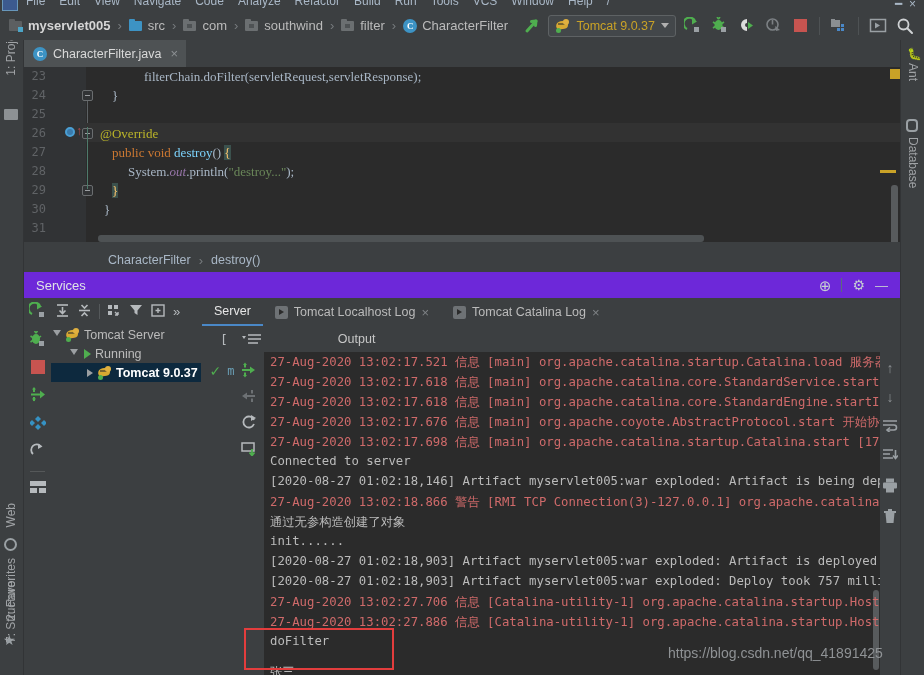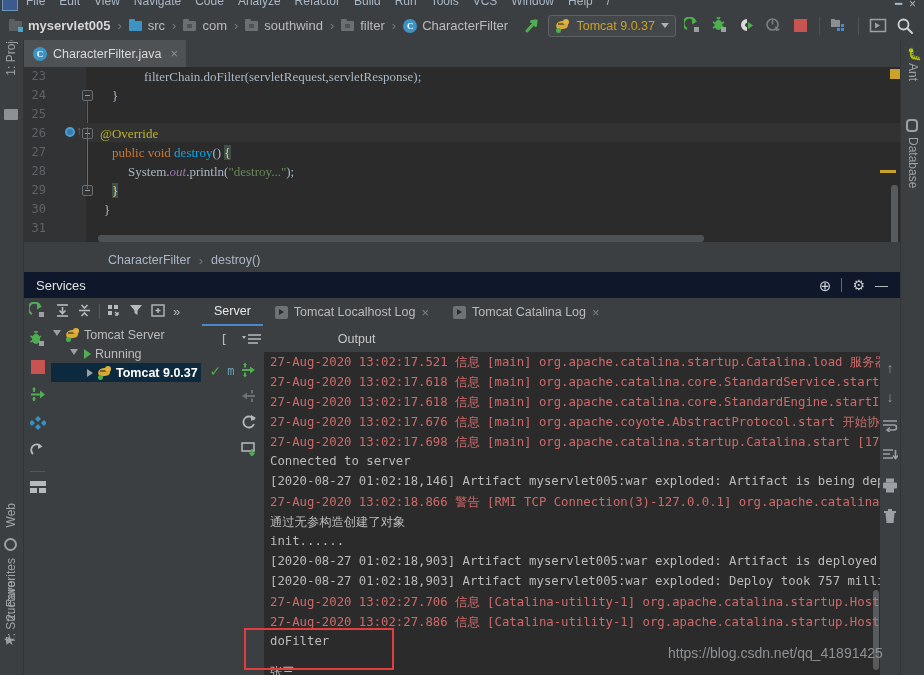--- a/index.html
+++ b/index.html
@@ -107,21 +107,21 @@
   }
   .fold:after { content:''; position:absolute; left:2px; top:4px; width:5px; height:1px; background:#9a9da0; }
   .vline { position:absolute; left:5px; width:1px; background:#5c6164; }
   .codearea { position:absolute; left:72px; top:0; right:0; height:175px; }
   .cl {
     position:absolute; left:0; white-space:pre;
     font-family:Liberation Serif, serif; font-size:13px; color:#a9b7c6;
   }
   .hl-line { position:absolute; left:0; width:876px; height:19px; background:#323232; }
   .kw { color:#cc7832; }
-  .fn { color:#0ea5e9; }
+  .fn { color:#7dd3fc; }
   .str { color:#6a8759; }
   .ann { color:#bbb529; }
   .fld { color:#9876aa; font-style:italic; }
   .brace-hl { background:#3b514d; color:#ffc66d; }
   .editor-hscroll {
     position:absolute; left:74px; bottom:0px; width:606px; height:7px; background:#4e5254; border-radius:3px;
   }
   .editor-vscroll {
     position:absolute; right:2px; top:118px; width:7px; height:64px; background:#585b5d; border-radius:3px;
   }
@@ -130,21 +130,21 @@
   
   .editor-crumb {
     position:absolute; left:24px; top:250px; width:876px; height:20px;
     display:flex; align-items:center; gap:6px; padding-left:84px;
     color:#a9b7c6; font-size:12.5px; background:#3c3f41;
   }
 
   
   .services-header {
     position:absolute; left:24px; top:272px; width:876px; height:26px;
-    background:#0f172a; display:flex; align-items:center; padding-left:12px;
+    background:#6d28d9; display:flex; align-items:center; padding-left:12px;
   }
   .services-header .title { color:#dfe3e6; font-size:13px; }
   .services-header .hicons { margin-left:auto; display:flex; align-items:center; gap:10px; padding-right:12px;}
 
   .sv-left-rail {
     position:absolute; left:24px; top:298px; width:27px; height:377px;
     background:#3c3f41; display:flex; flex-direction:column; align-items:center; padding-top:4px; gap:9px;
   }
 
   .sv-tree-toolbar {

